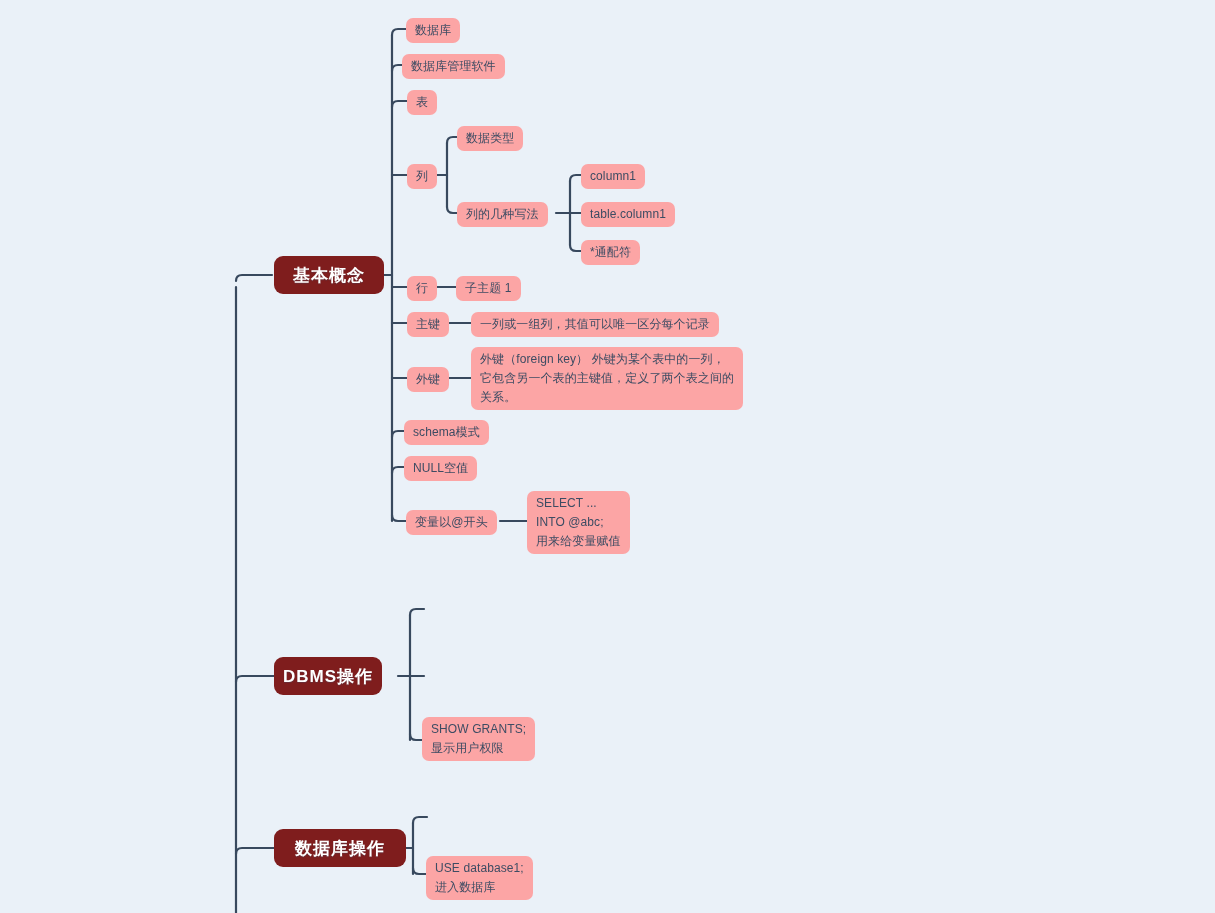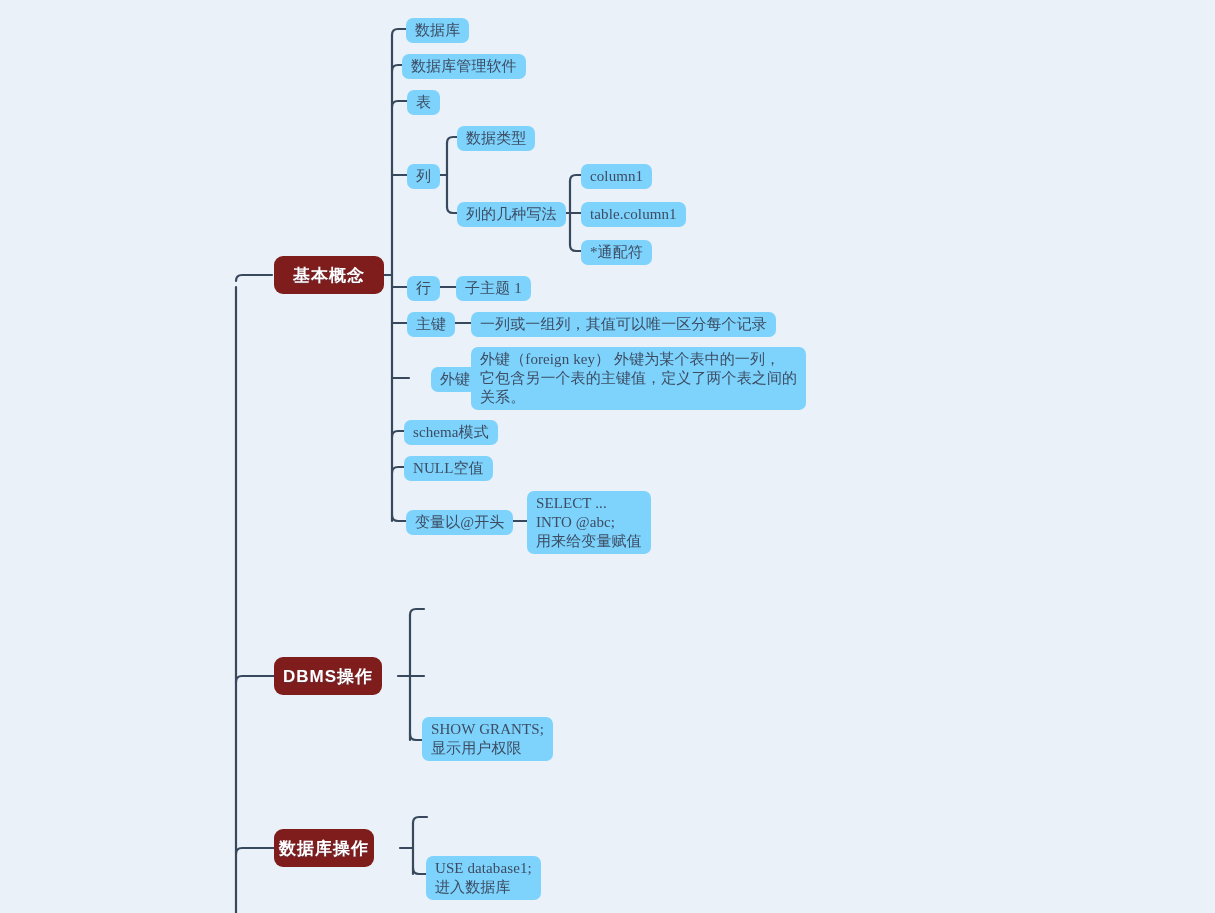--- a/index.html
+++ b/index.html
@@ -8,29 +8,28 @@
     background:#eaf1f8;
     font-family:"Liberation Sans","DejaVu Sans",sans-serif;
     overflow:hidden;
     position:relative;
   }
   #canvas{position:absolute;left:0;top:0;width:1215px;height:913px;}
   svg#wires{position:absolute;left:0;top:0;width:1215px;height:913px;pointer-events:none;}
   .node{
     position:absolute;
     box-sizing:border-box;
-    background:#7dd3fc;
+    background:#fca5a5;
     color:#3d4c63;
     border-radius:7px;
     padding:3px 9px;
-    font-size:15px;
+    font-size:12px;
     line-height:19px;
     white-space:pre;
     letter-spacing:.1px;
-    font-family:Liberation Serif, serif;
   }
   .main-topic{
     position:absolute;
     box-sizing:border-box;
     background:#7f1d1d;
     color:#ffffff;
     font-weight:bold;
     border-radius:9px;
     font-size:17px;
     letter-spacing:1px;
@@ -96,21 +95,21 @@
     <path d="M400 848 L413 848"></path>
     <path d="M413 823 L413 874"></path>
     <path d="M413 823 Q413 817 419 817 L427 817"></path>
     <path d="M413 868 Q413 874 419 874 L427 874"></path>
   </svg>
 
   <div class="main-topic" style="left:274px;top:256px;width:110px;height:38px;">基本概念</div>
 
   <div class="main-topic" style="left:274px;top:657px;width:108px;height:38px;">DBMS操作</div>
 
-  <div class="main-topic" style="left:274px;top:829px;width:100px;height:38px;">数据库操作</div>
+  <div class="main-topic" style="left:274px;top:829px;width:132px;height:38px;">数据库操作</div>
 
   <div class="node" style="left:406px;top:18px;">数据库</div>
 
   <div class="node" style="left:402px;top:54px;">数据库管理软件</div>
 
   <div class="node" style="left:407px;top:90px;">表</div>
 
   <div class="node" style="left:407px;top:164px;">列</div>
 
   <div class="node" style="left:457px;top:126px;">数据类型</div>
@@ -124,21 +123,21 @@
   <div class="node" style="left:581px;top:240px;">*通配符</div>
 
   <div class="node" style="left:407px;top:276px;">行</div>
 
   <div class="node" style="left:456px;top:276px;">子主题 1</div>
 
   <div class="node" style="left:407px;top:312px;">主键</div>
 
   <div class="node" style="left:471px;top:312px;">一列或一组列，其值可以唯一区分每个记录</div>
 
-  <div class="node" style="left:407px;top:367px;margin-left:24px;">外键</div>
+  <div class="node" style="left:407px;top:367px;">外键</div>
 
   <div class="node" style="left:471px;top:347px;">外键（foreign key） 外键为某个表中的一列，
 它包含另一个表的主键值，定义了两个表之间的
 关系。</div>
 
   <div class="node" style="left:404px;top:420px;">schema模式</div>
 
   <div class="node" style="left:404px;top:456px;">NULL空值</div>
 
   <div class="node" style="left:406px;top:510px;">变量以@开头</div>

